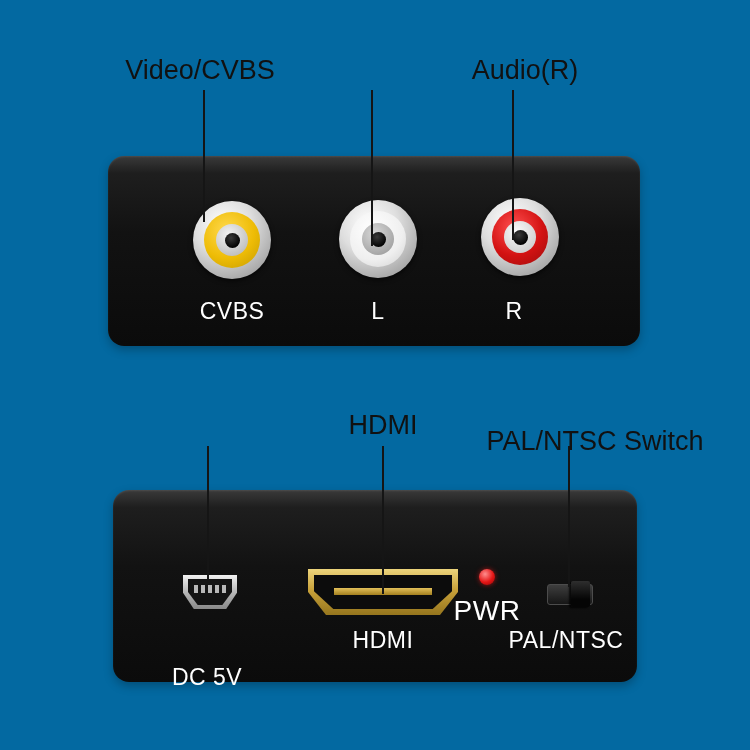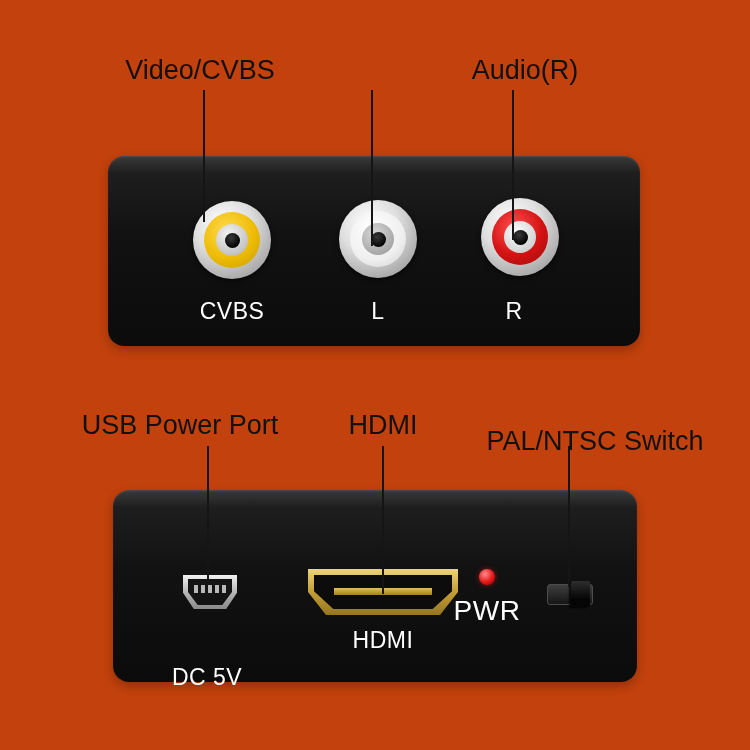--- a/index.html
+++ b/index.html
@@ -1,17 +1,17 @@
 <!DOCTYPE html>
 <html><head>
 <meta charset="utf-8">
 <style>
   html,body{margin:0;padding:0;background:#fff;}
   .scene{
-    position:relative;width:750px;height:750px;background:#c2410c;overflow:hidden;
+    position:relative;width:750px;height:750px;background:#0369a1;overflow:hidden;
     font-family:"Liberation Sans",sans-serif;
   }
   
   .callout{
     position:absolute;transform:translateX(-50%);font-size:27px;color:#111;
     white-space:nowrap;z-index:7;font-weight:400;
   }
   
   .cline{position:absolute;width:2px;background:#151515;z-index:6;}
   
@@ -121,21 +121,20 @@
       <div class="jack-inner inner-on-red">
         <div class="jack-hole"></div>
       </div>
     </div>
   </div>
 
   <div class="panel-label" style="left:232px;top:298px">CVBS</div>
   <div class="panel-label" style="left:378px;top:298px">L</div>
   <div class="panel-label" style="left:514px;top:298px">R</div>
 
-  <div class="callout" style="left:180px;top:410px">USB Power Port</div>
   <div class="callout" style="left:383px;top:410px">HDMI</div>
   <div class="callout" style="left:595px;top:426px">PAL/NTSC Switch</div>
 
   <div class="cline" style="left:207px;top:446px;height:134px"></div>
   <div class="cline" style="left:382px;top:446px;height:148px"></div>
   <div class="cline" style="left:568px;top:446px;height:141px"></div>
 
   <div class="panel" style="left:113px;top:490px;width:524px;height:192px"></div>
 
   <div class="usb-port">
@@ -156,14 +155,15 @@
 
   <div class="led"></div>
 
   <div class="switch-recess">
     <div class="switch-knob"></div>
   </div>
 
   <div class="panel-label" style="left:207px;top:664px">DC 5V</div>
   <div class="panel-label" style="left:383px;top:627px">HDMI</div>
   <div class="panel-label" style="left:487px;top:595px;font-size:28px">PWR</div>
+  <div class="panel-label" style="left:566px;top:627px">PAL/NTSC</div>
 
 </div>
 
 </body></html>

